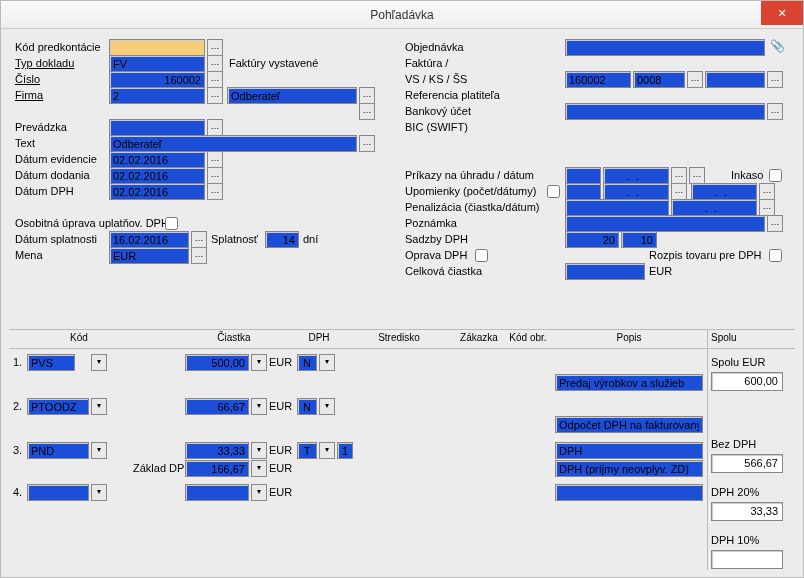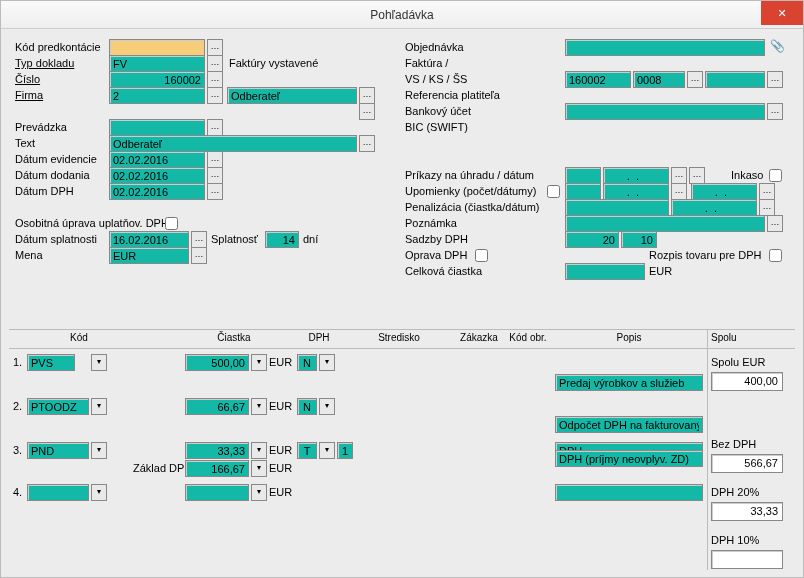--- a/index.html
+++ b/index.html
@@ -33,21 +33,21 @@
 .content { position: relative; width: 100%; height: calc(100% - 28px); }
 .pane-top { position:absolute; left:8px; top:8px; right:8px; height:270px; background:#ececec;}
 .pane-bottom { position:absolute; left:8px; top:300px; right:8px; bottom:8px; background:#ececec; border-top:1px solid #bbb; padding-top:6px;}
 .lbl { position:absolute; color:#000; }
 .lbl.u { text-decoration: underline; text-decoration-color: #000; }
 input.txt {
   position:absolute;
   height:17px;
   font-size:11px;
   padding: 1px 3px;
-  background:#14b8a6;
+  background:#1d4ed8;
   border:1px solid #888;
   box-shadow: inset 1px 1px 0 #ccc;
 }
 input.txt.center { text-align:center;}
 input.txt.right { text-align:right;}
 input.highlight { background:#f8cd7a;}
 .lookup {
   position:absolute;
   width:16px; height:17px;
   border:1px solid #888;
@@ -240,32 +240,32 @@
       <span class="lbl" style="left:260px; top:114px;">EUR</span>
       <input class="txt center" style="left: 288px; top: 112px; width: 20px;" value="T">
       <div class="lookup down" style="left:310px; top:112px;"></div>
       <input class="txt center" style="left: 328px; top: 112px; width: 16px;" value="1">
       <input class="txt" style="left: 546px; top: 112px; width: 148px;" value="DPH">
 
       <span class="lbl" style="left:124px; top:132px;">Základ DPH</span>
       <input class="txt right" style="left: 176px; top: 130px; width: 64px;" value="166,67">
       <div class="lookup down" style="left:242px; top:130px;"></div>
       <span class="lbl" style="left:260px; top:132px;">EUR</span>
-      <input class="txt" style="left: 546px; top: 120px; width: 148px;" value="DPH (príjmy neovplyv. ZD)">
+      <input class="txt" style="left: 546px; top: 130px; width: 148px;" value="DPH (príjmy neovplyv. ZD)">
 
       <span class="lbl" style="left:4px; top:156px;">4.</span>
       <input class="txt" style="left: 18px; top: 154px; width: 62px;">
       <div class="lookup down" style="left:82px; top:154px;"></div>
       <input class="txt right" style="left: 176px; top: 154px; width: 64px;">
       <div class="lookup down" style="left:242px; top:154px;"></div>
       <span class="lbl" style="left:260px; top:156px;">EUR</span>
       <input class="txt" style="left: 546px; top: 154px; width: 148px;">
 
       <span class="lbl" style="left:702px; top:26px;">Spolu EUR</span>
-      <div class="readout" style="left:702px; top:42px; width:72px;">400,00</div>
+      <div class="readout" style="left:702px; top:42px; width:72px;">600,00</div>
 
       <span class="lbl" style="left:702px; top:108px;">Bez DPH</span>
       <div class="readout" style="left:702px; top:124px; width:72px;">566,67</div>
 
       <span class="lbl" style="left:702px; top:156px;">DPH 20%</span>
       <div class="readout" style="left:702px; top:172px; width:72px;">33,33</div>
 
       <span class="lbl" style="left:702px; top:204px;">DPH 10%</span>
       <div class="readout" style="left:702px; top:220px; width:72px;"></div>
     </div>

